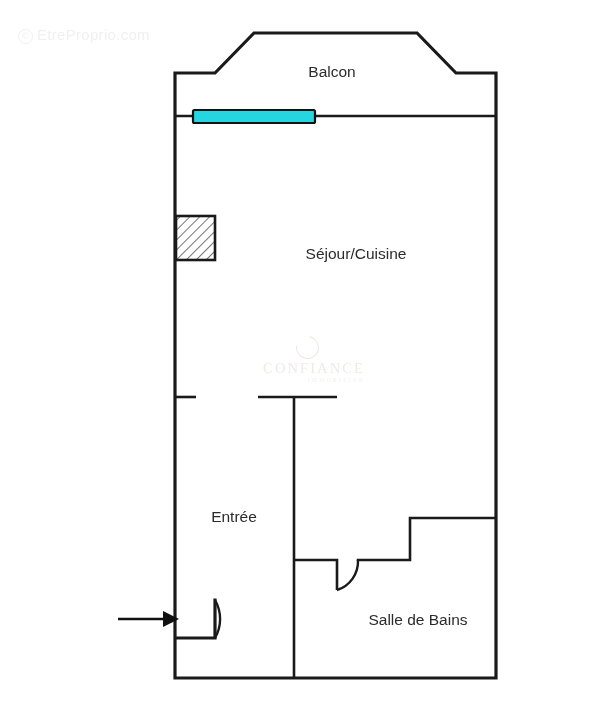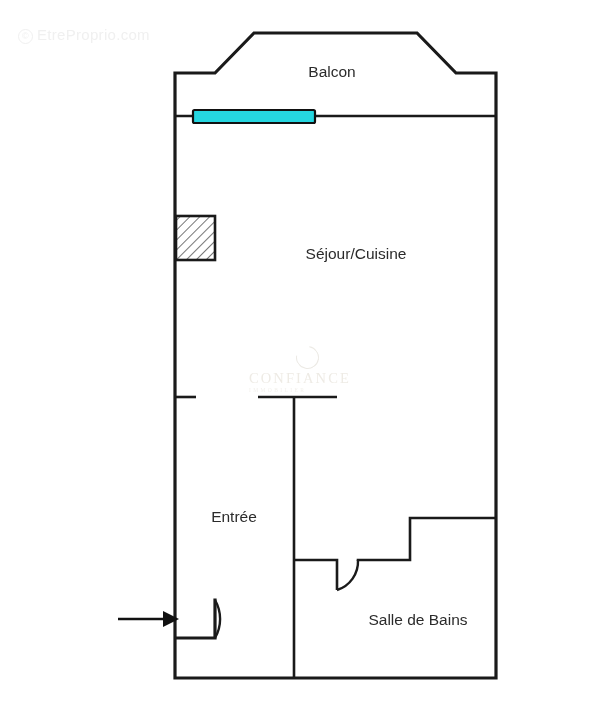--- a/index.html
+++ b/index.html
@@ -83,23 +83,23 @@
     border-radius: 50%;
     font-size: 9px;
     line-height: 12px;
     text-align: center;
     margin-right: 4px;
     vertical-align: 1px;
   }
   #confiance-watermark {
     position: absolute;
     left: 249px;
-    top: 346px;
+    top: 336px;
     width: 116px;
-    text-align: left;
+    text-align: right;
     user-select: none;
   }
   .wm-logo {
     width: 21px;
     height: 21px;
     margin: 0 auto 2px auto;
     border: 1.7px solid #eceae5;
     border-radius: 50%;
     border-top-color: transparent;
     transform: rotate(-35deg);

